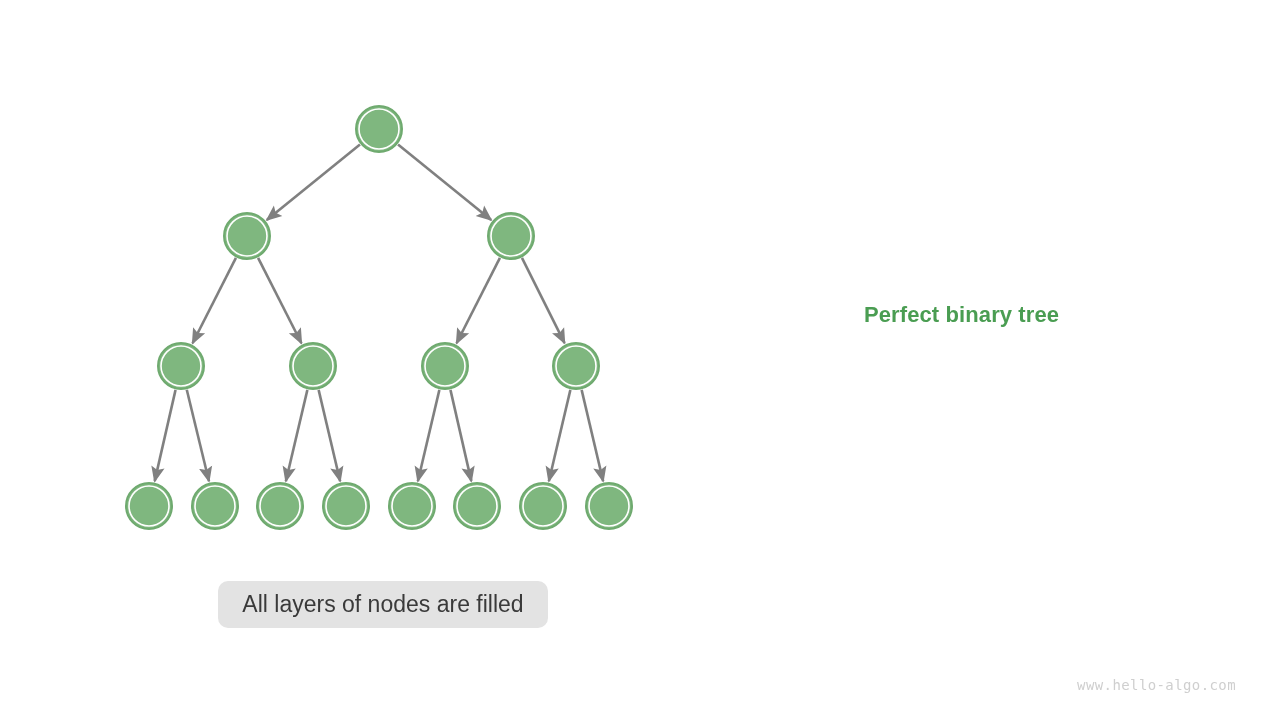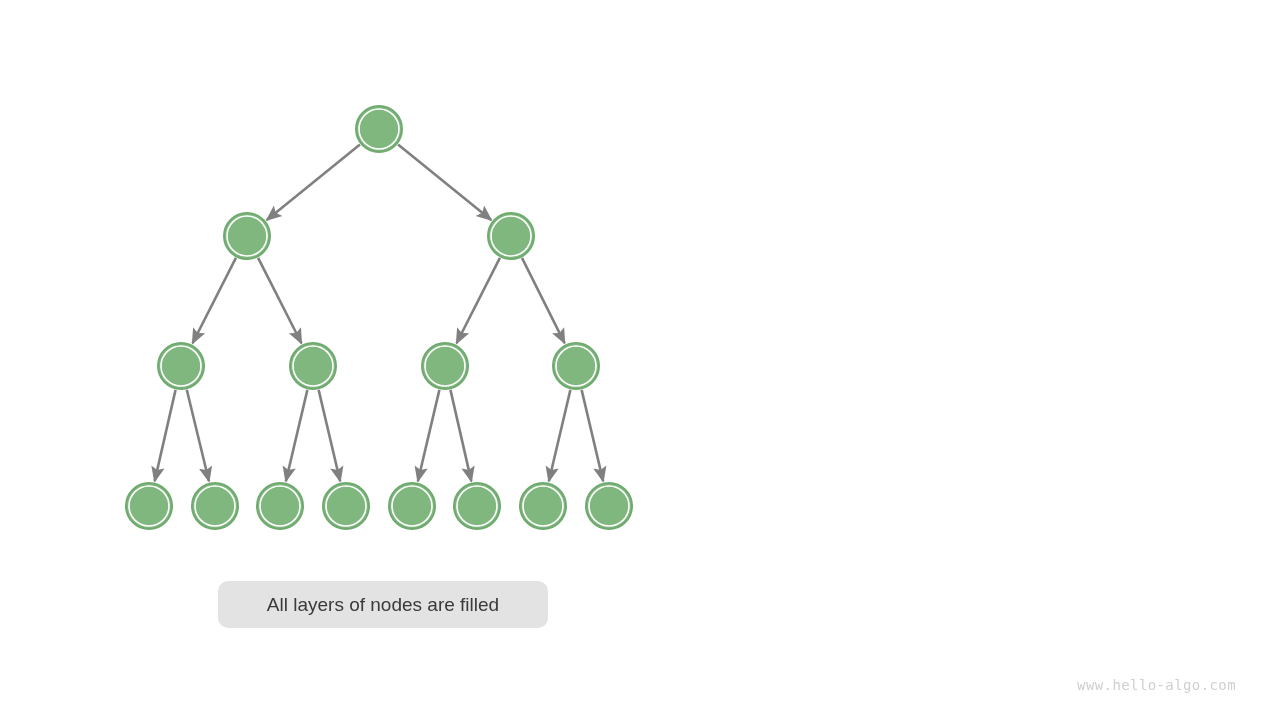--- a/index.html
+++ b/index.html
@@ -54,21 +54,21 @@
     height: 47px;
     border-radius: 10px;
     background: #e3e3e3;
     display: flex;
     align-items: center;
     justify-content: center;
     box-sizing: border-box;
   }
   #caption-text {
     font-family: "Liberation Sans", sans-serif;
-    font-size: 19px;
+    font-size: 23px;
     color: #3a3a3a;
     white-space: nowrap;
   }
 
   
   #watermark {
     position: absolute;
     right: 44px;
     bottom: 27px;
     font-family: "DejaVu Sans Mono", monospace;
@@ -162,20 +162,21 @@
           <circle cx="543" cy="506" r="23" fill="#7fb77f" stroke="#6faa6f" stroke-width="2"></circle>
           <circle cx="543" cy="506" r="20" fill="none" stroke="#ffffff" stroke-width="1.6"></circle>
         </g>
         <g>
           <circle cx="609" cy="506" r="23" fill="#7fb77f" stroke="#6faa6f" stroke-width="2"></circle>
           <circle cx="609" cy="506" r="20" fill="none" stroke="#ffffff" stroke-width="1.6"></circle>
         </g>
       </g>
   </svg>
 
+  <div id="diagram-title">Perfect binary tree</div>
 
   <div id="caption-box">
     <span id="caption-text">All layers of nodes are filled</span>
   </div>
 
   <div id="watermark">www.hello-algo.com</div>
 
 </div>
 
 </body></html>

